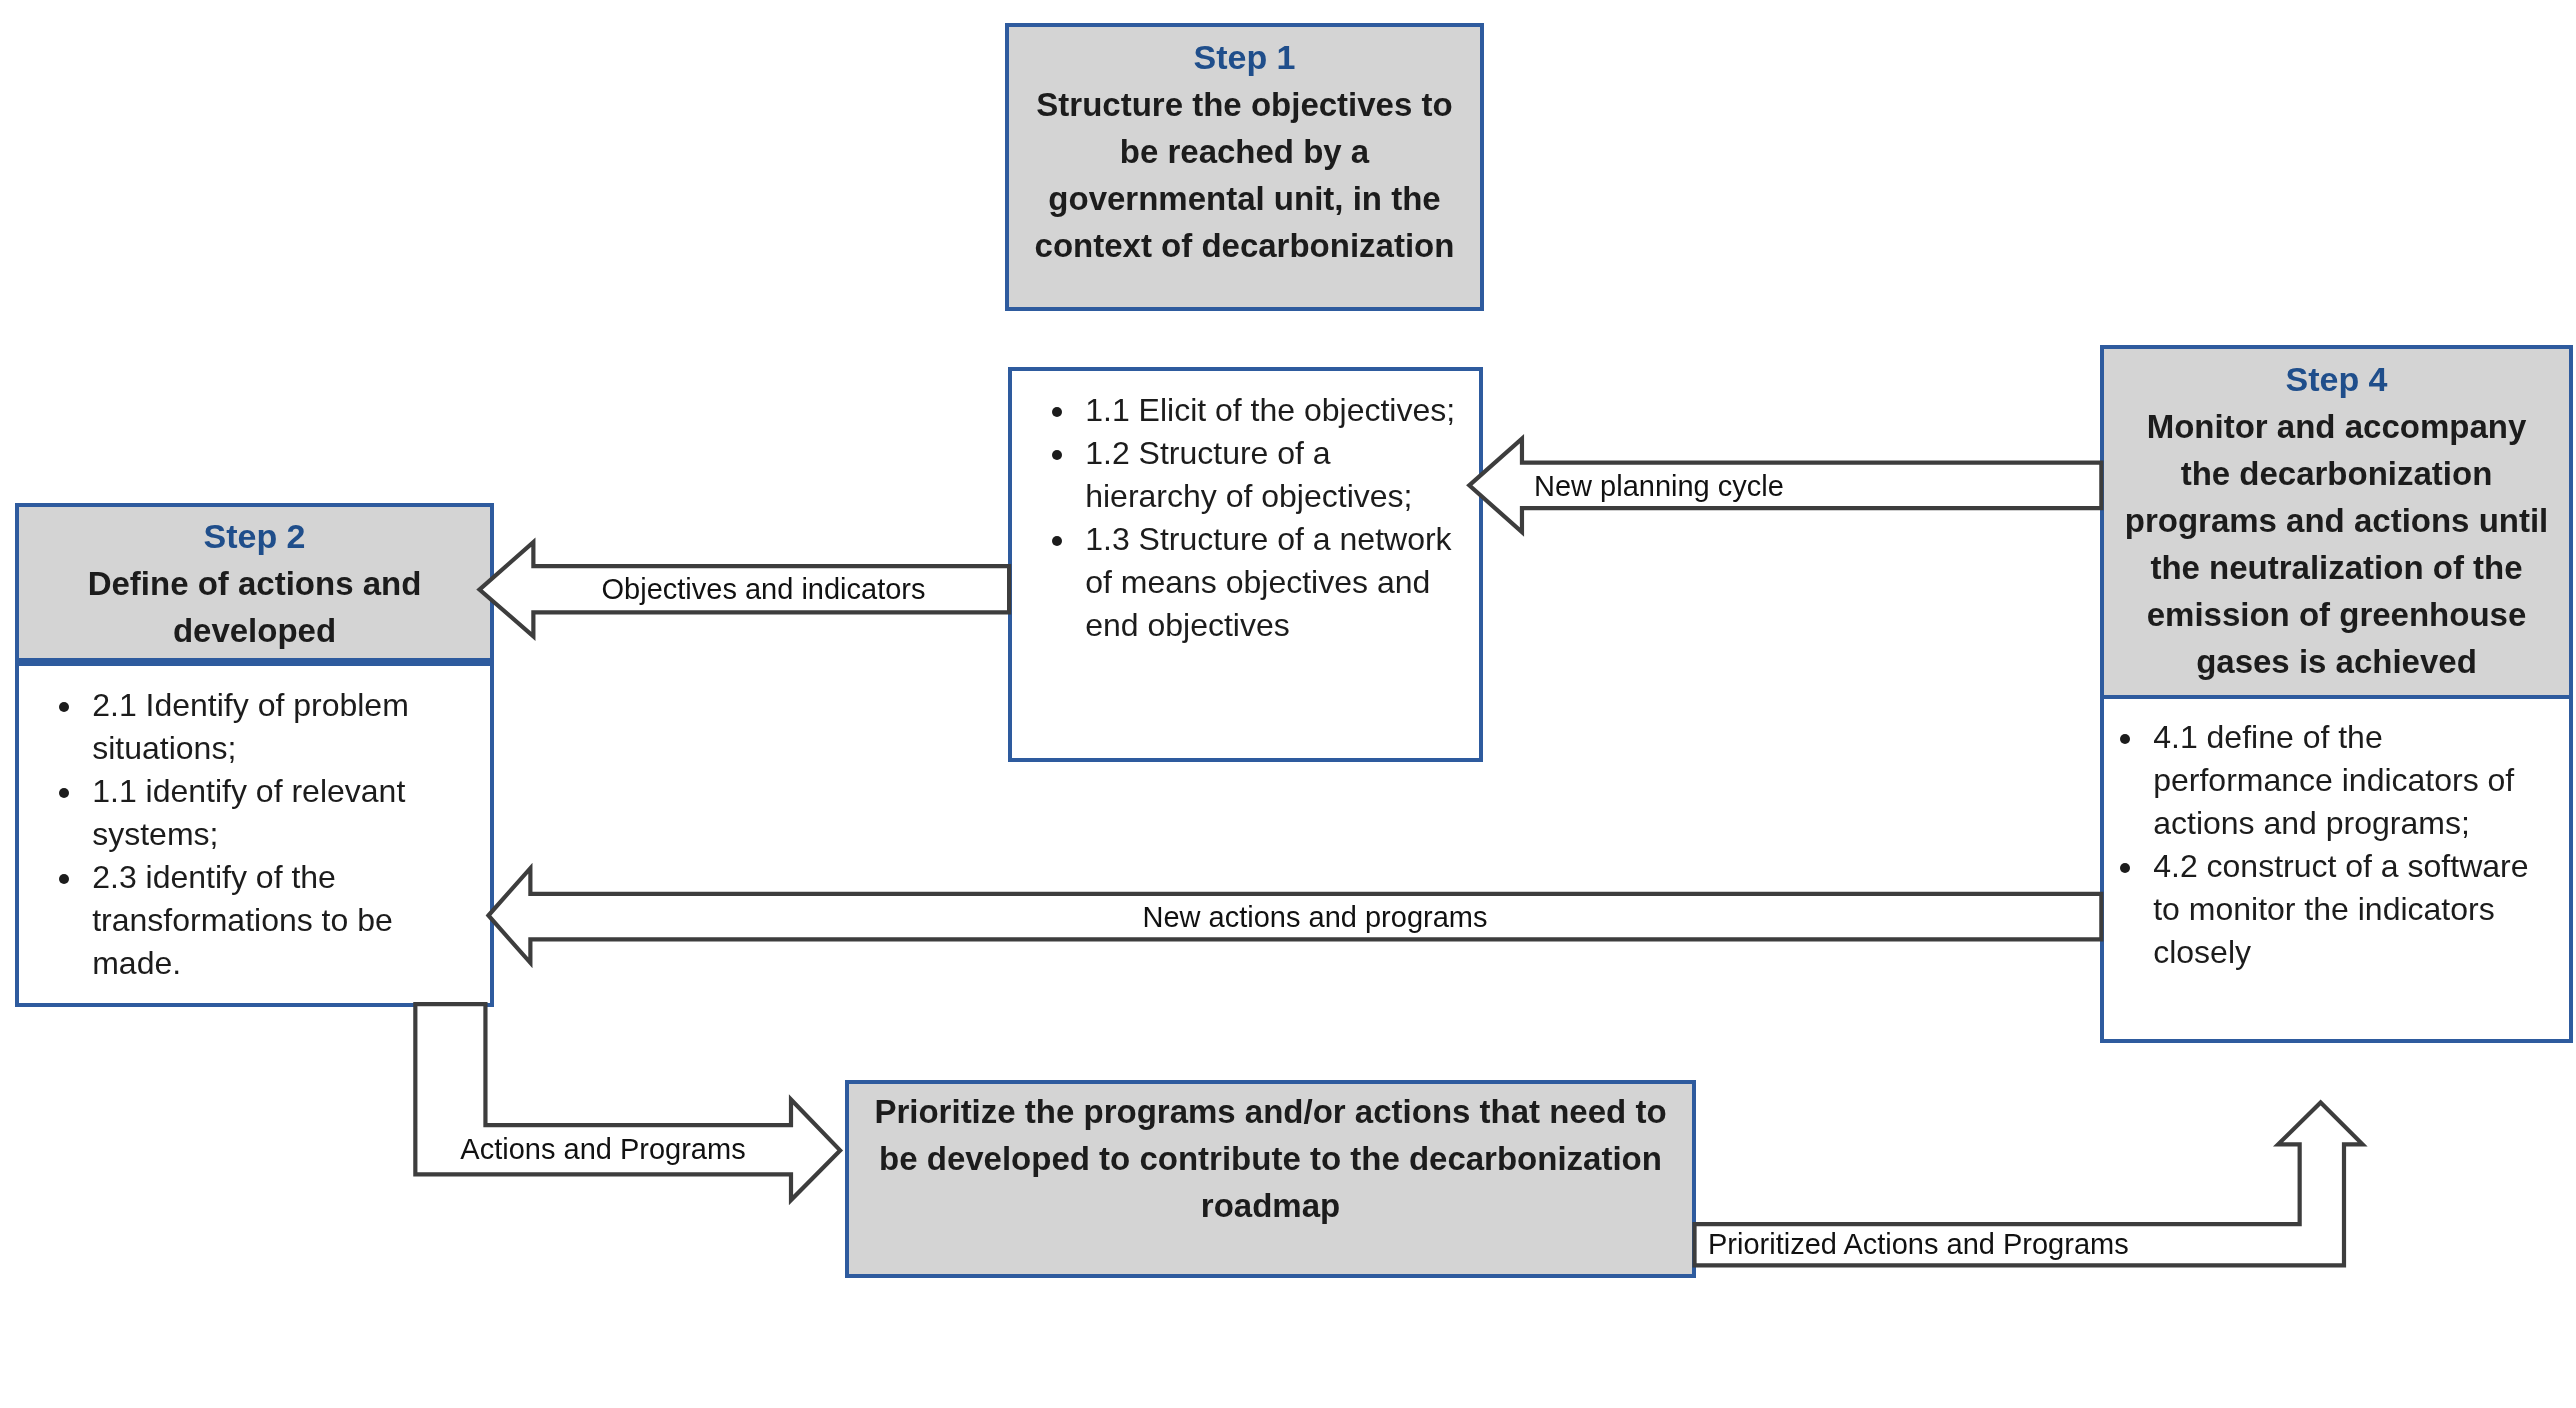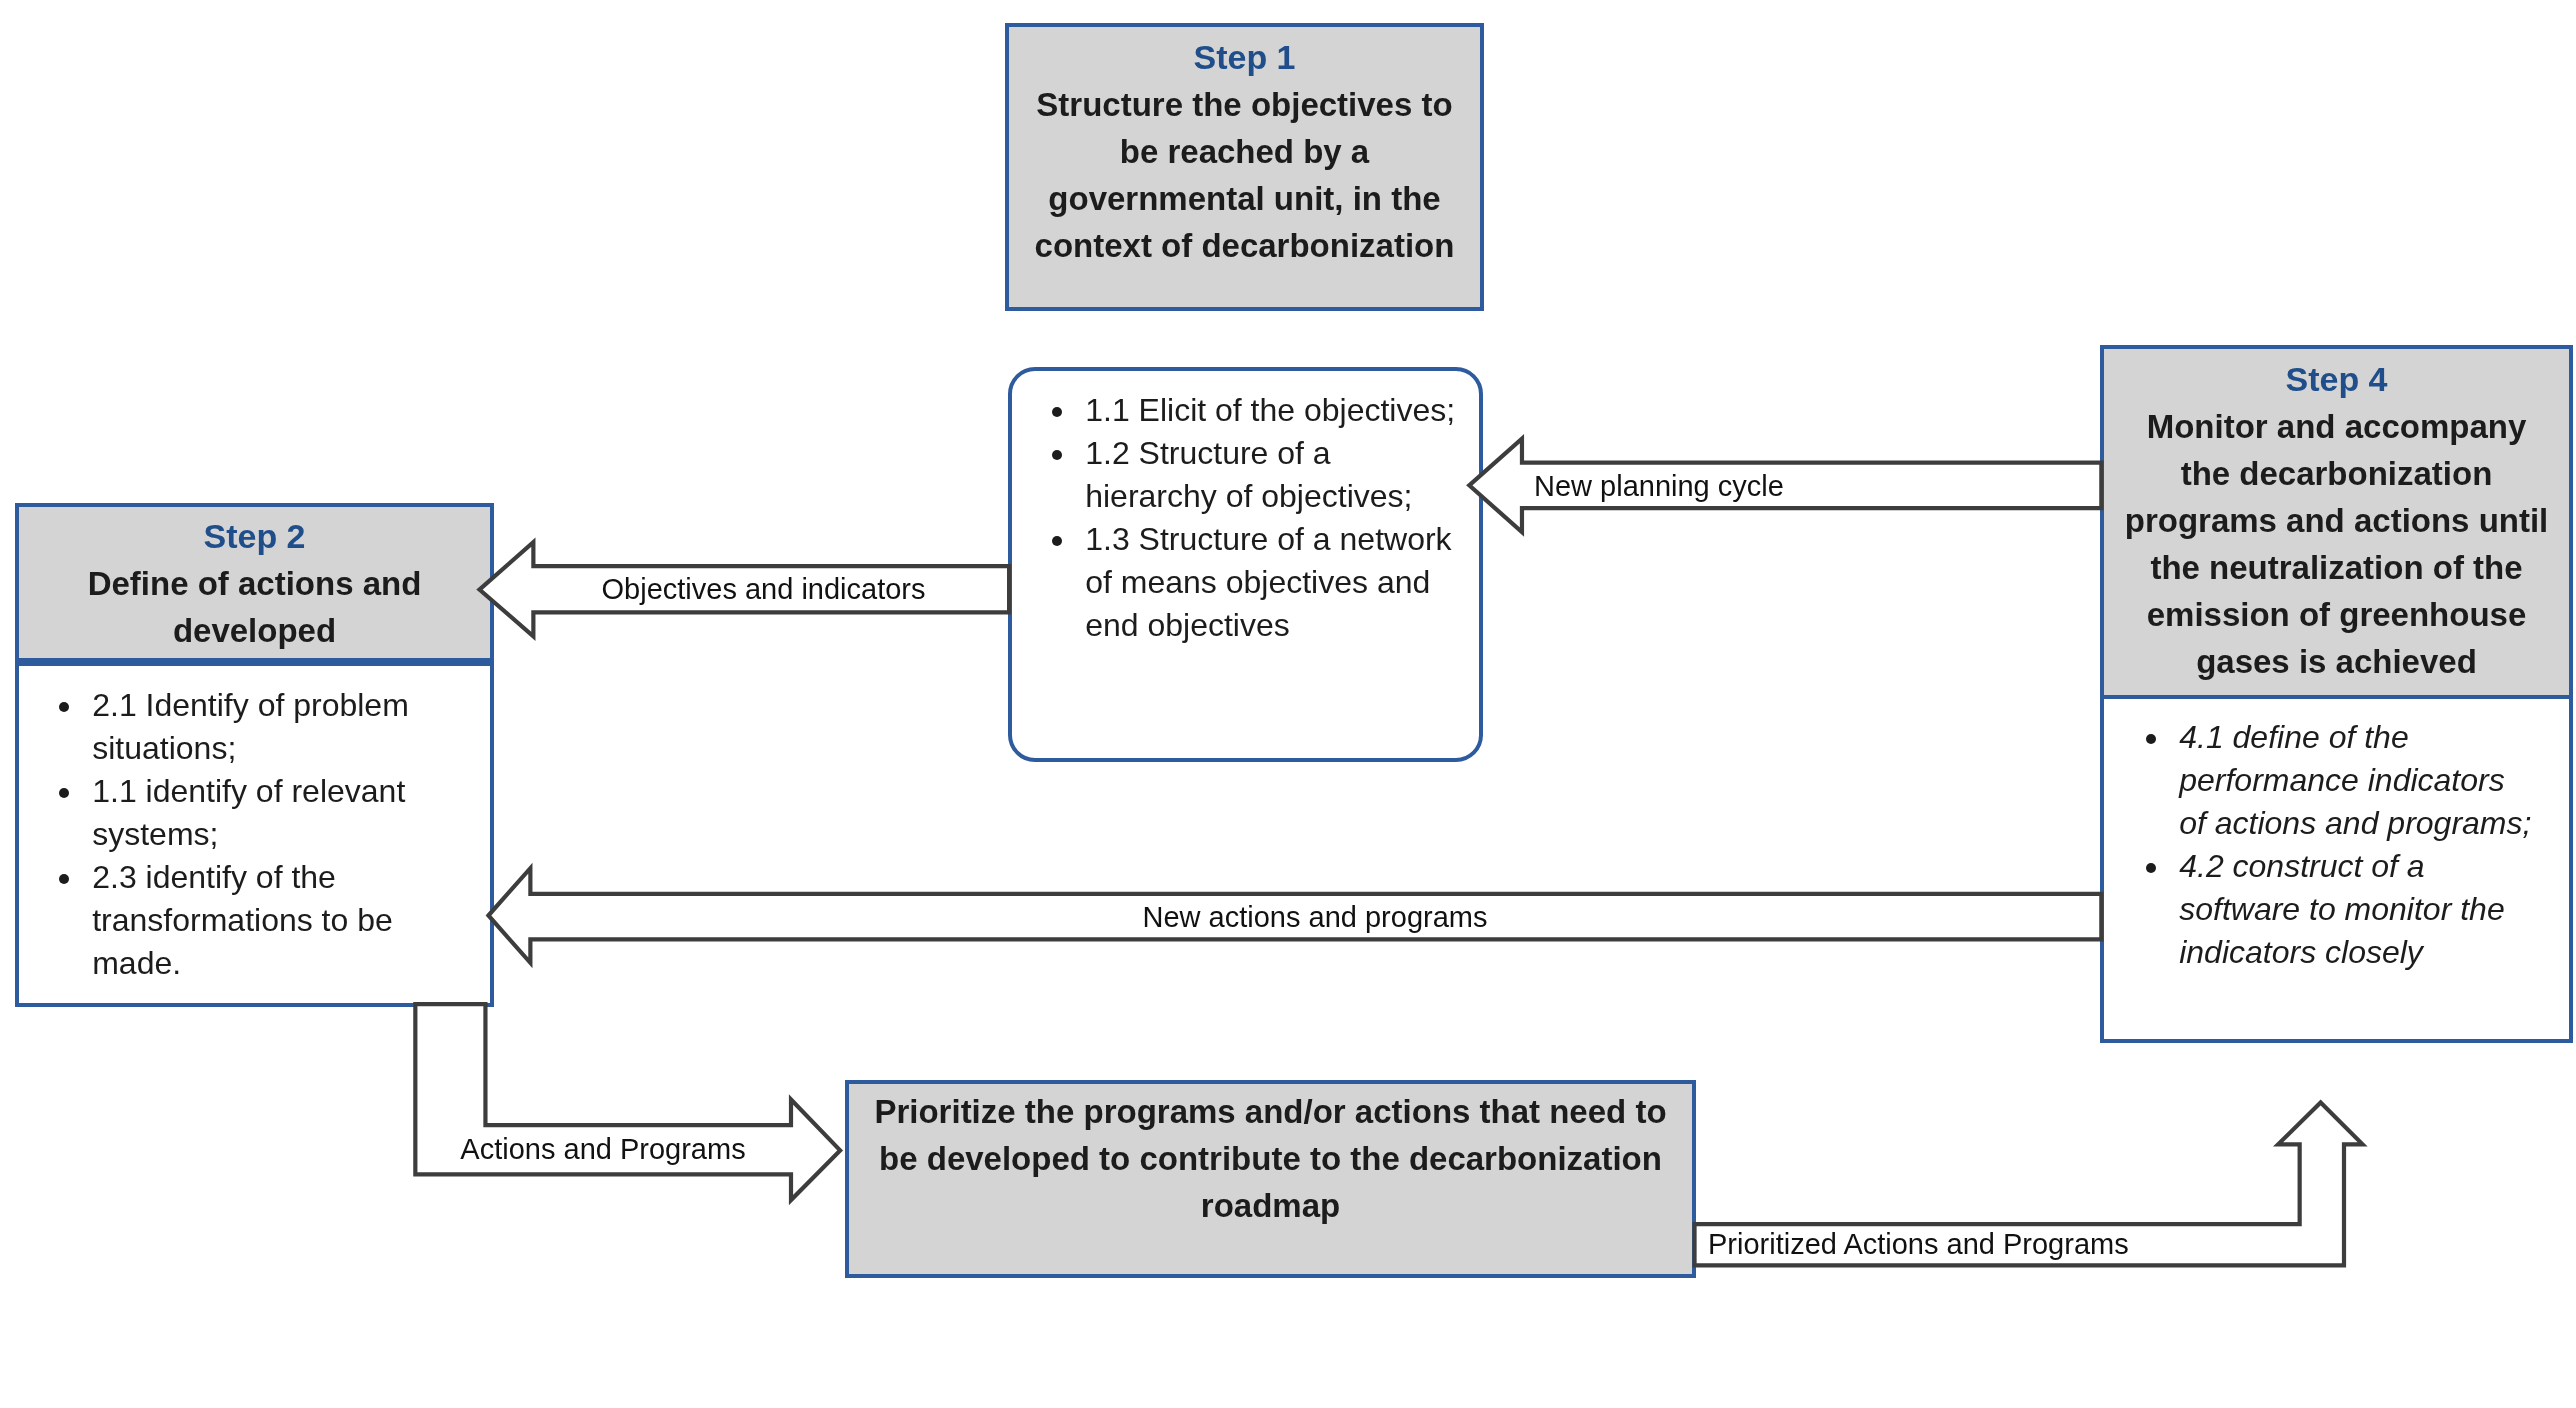--- a/index.html
+++ b/index.html
@@ -19,30 +19,30 @@
   svg.arrows{position:absolute;left:0;top:0;width:2576px;height:1408px;z-index:5;}
   .box{position:absolute;box-sizing:border-box;border:4.2px solid var(--box_border);z-index:2;}
   .hdr{background:var(--box_fill);text-align:center;}
   .white{background:#ffffff;}
   .step-title{display:block;color:var(--step_title);font-weight:bold;font-size:34px;line-height:47px;}
   .step-heading{display:block;font-weight:bold;font-size:33px;line-height:47px;color:var(--text);}
   ul.bullets{list-style:disc outside;margin:0;color:var(--text);font-size:32px;line-height:43px;padding:0;}
   ul.bullets li{margin:0 0 0 0;padding-left:7.2px;}
   
   #s1h{left:1005px;top:23px;width:479px;height:288px;padding:7.2px 10.8px 0 10.8px;}
-  #s1b{left:1008px;top:367px;width:475px;height:395px;border-radius:27px;}
+  #s1b{left:1008px;top:367px;width:475px;height:395px;}
   #s1b ul{margin:18px 18px 0 0;padding-left:66px;}
   
   #s2h{left:15px;top:503px;width:479px;height:159px;padding:6px 10.8px 0 10.8px;}
   #s2b{left:15px;top:662px;width:479px;height:345px;}
   #s2b ul{margin:18px 18px 0 0;padding-left:66px;}
   
   #s4h{left:2100px;top:297px;width:473px;height:360px;padding:7.2px 18px 0 18px;margin-top:48px;}
   #s4b{left:2100px;top:695px;width:473px;height:348px;}
-  #s4b ul{margin:17px 36px 0 0;padding-left:68px;font-style:italic;}
+  #s4b ul{margin:17px 36px 0 0;padding-left:42px;}
   
   #s3h{left:845px;top:1080px;width:851px;height:198px;padding:3.6px 7.8px 0 7.8px;}
   #s3b{left:845px;top:1278px;width:851px;height:128px;}
   #s3b ul{margin:15px 12px 0 0;padding-left:66px;}
   
   .alabel{position:absolute;z-index:6;display:flex;align-items:center;font-size:29px;color:#111;}
   #lblA{left:533px;top:566px;width:461px;height:46px;justify-content:center;}
   #lblB{left:1534px;top:463px;width:539px;height:46px;justify-content:flex-start;}
   #lblC{left:530px;top:894px;width:1570px;height:46px;justify-content:center;}
   #lblD{left:415px;top:1125px;width:376px;height:49px;justify-content:center;}

